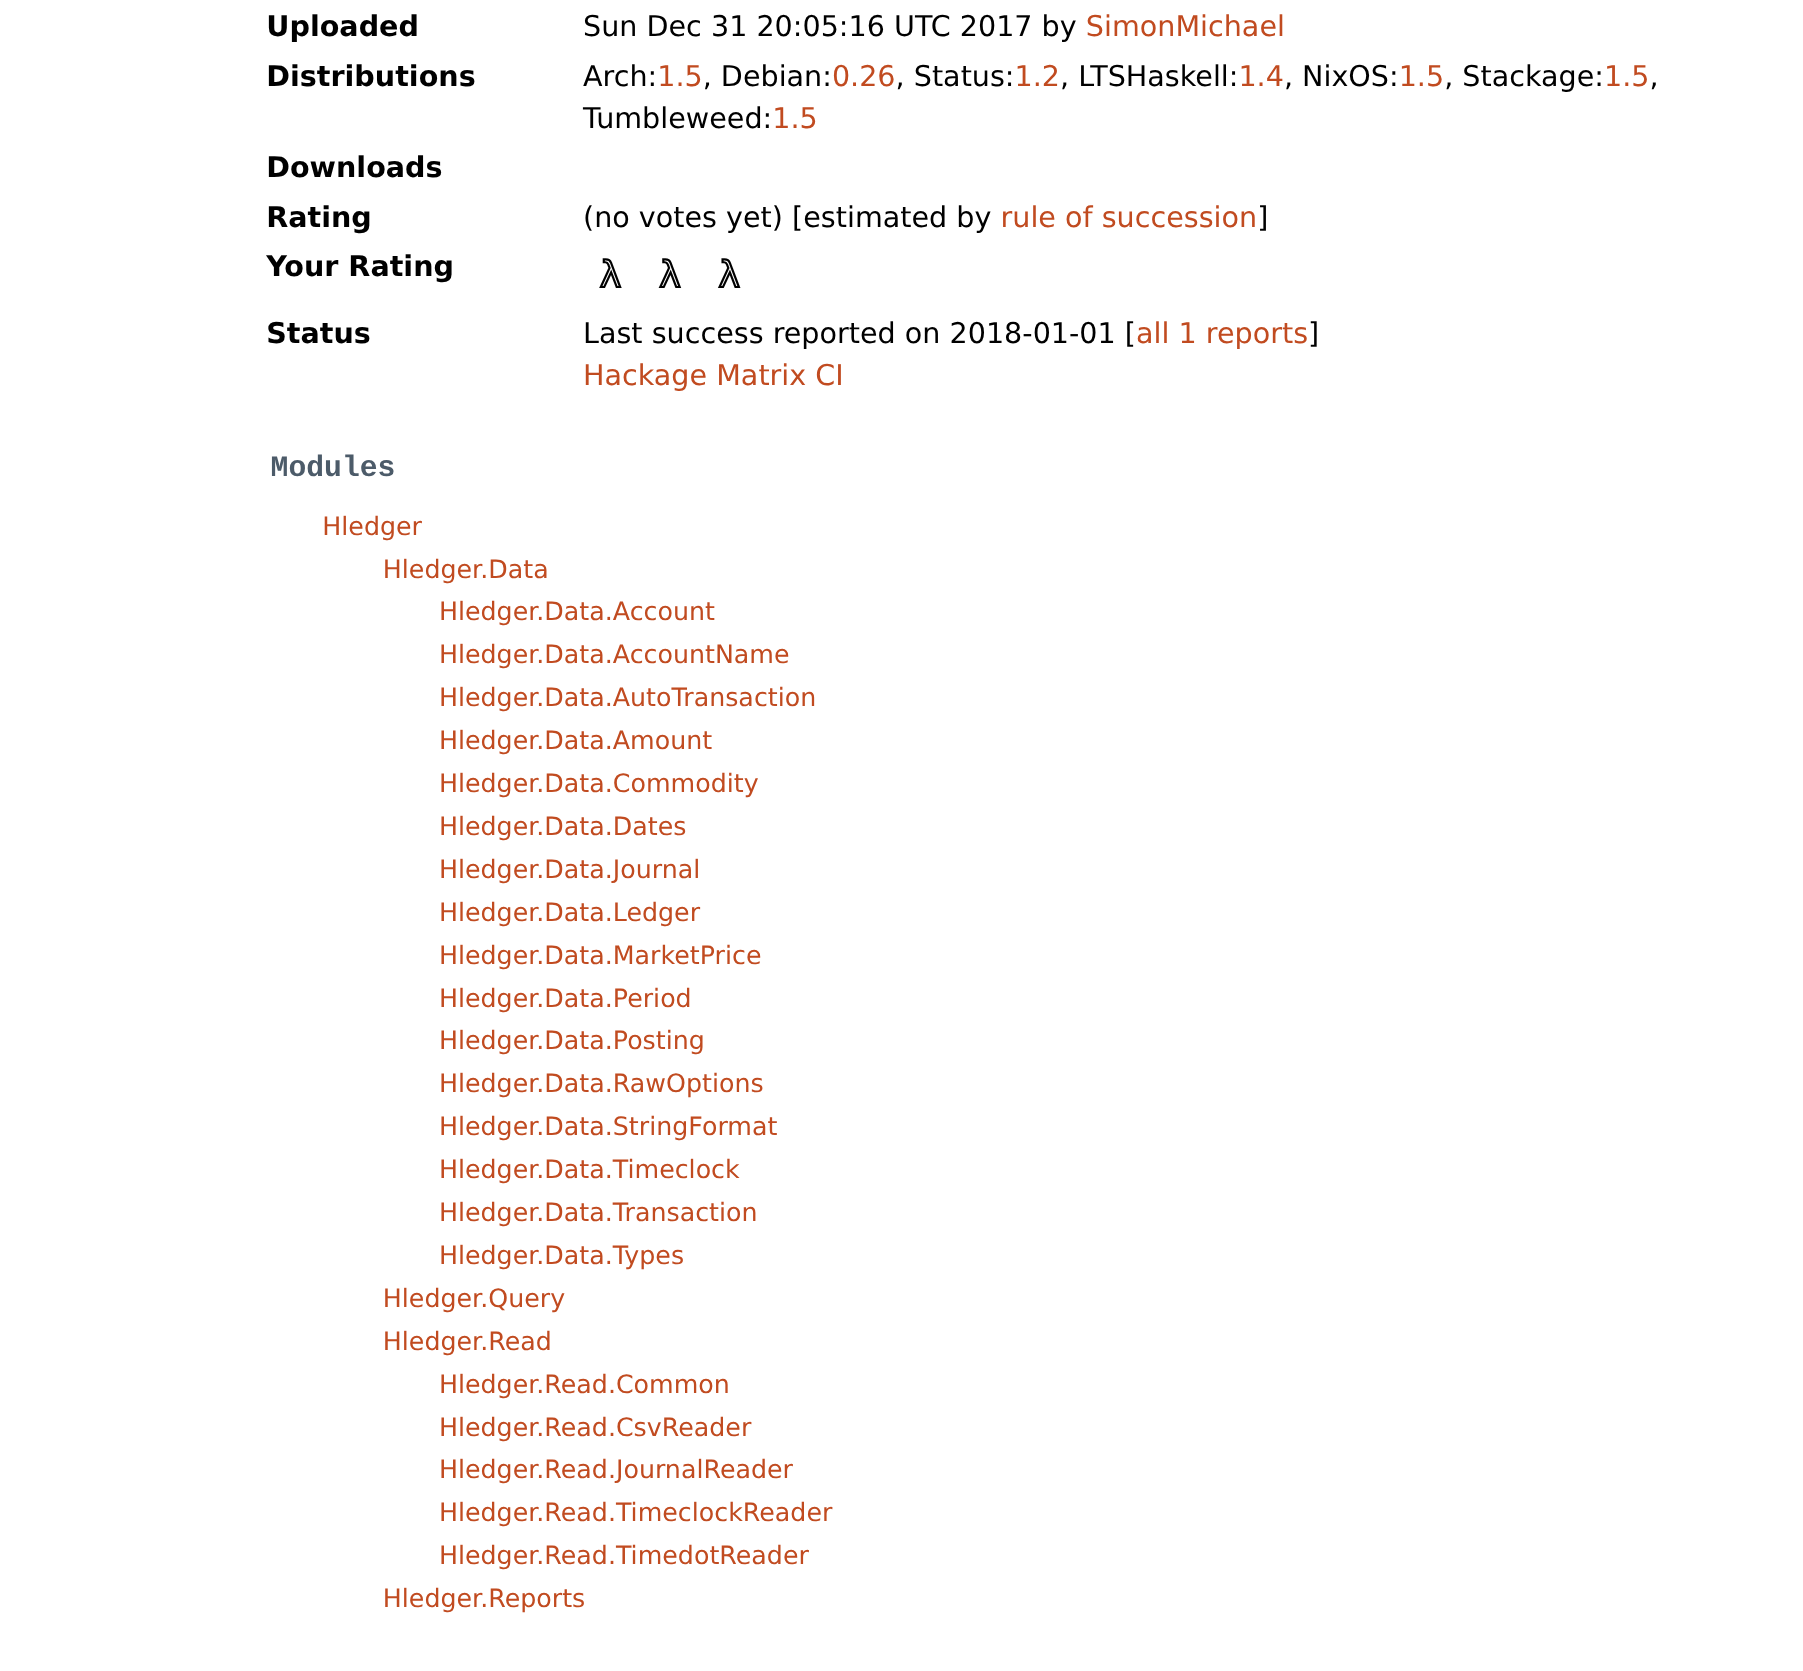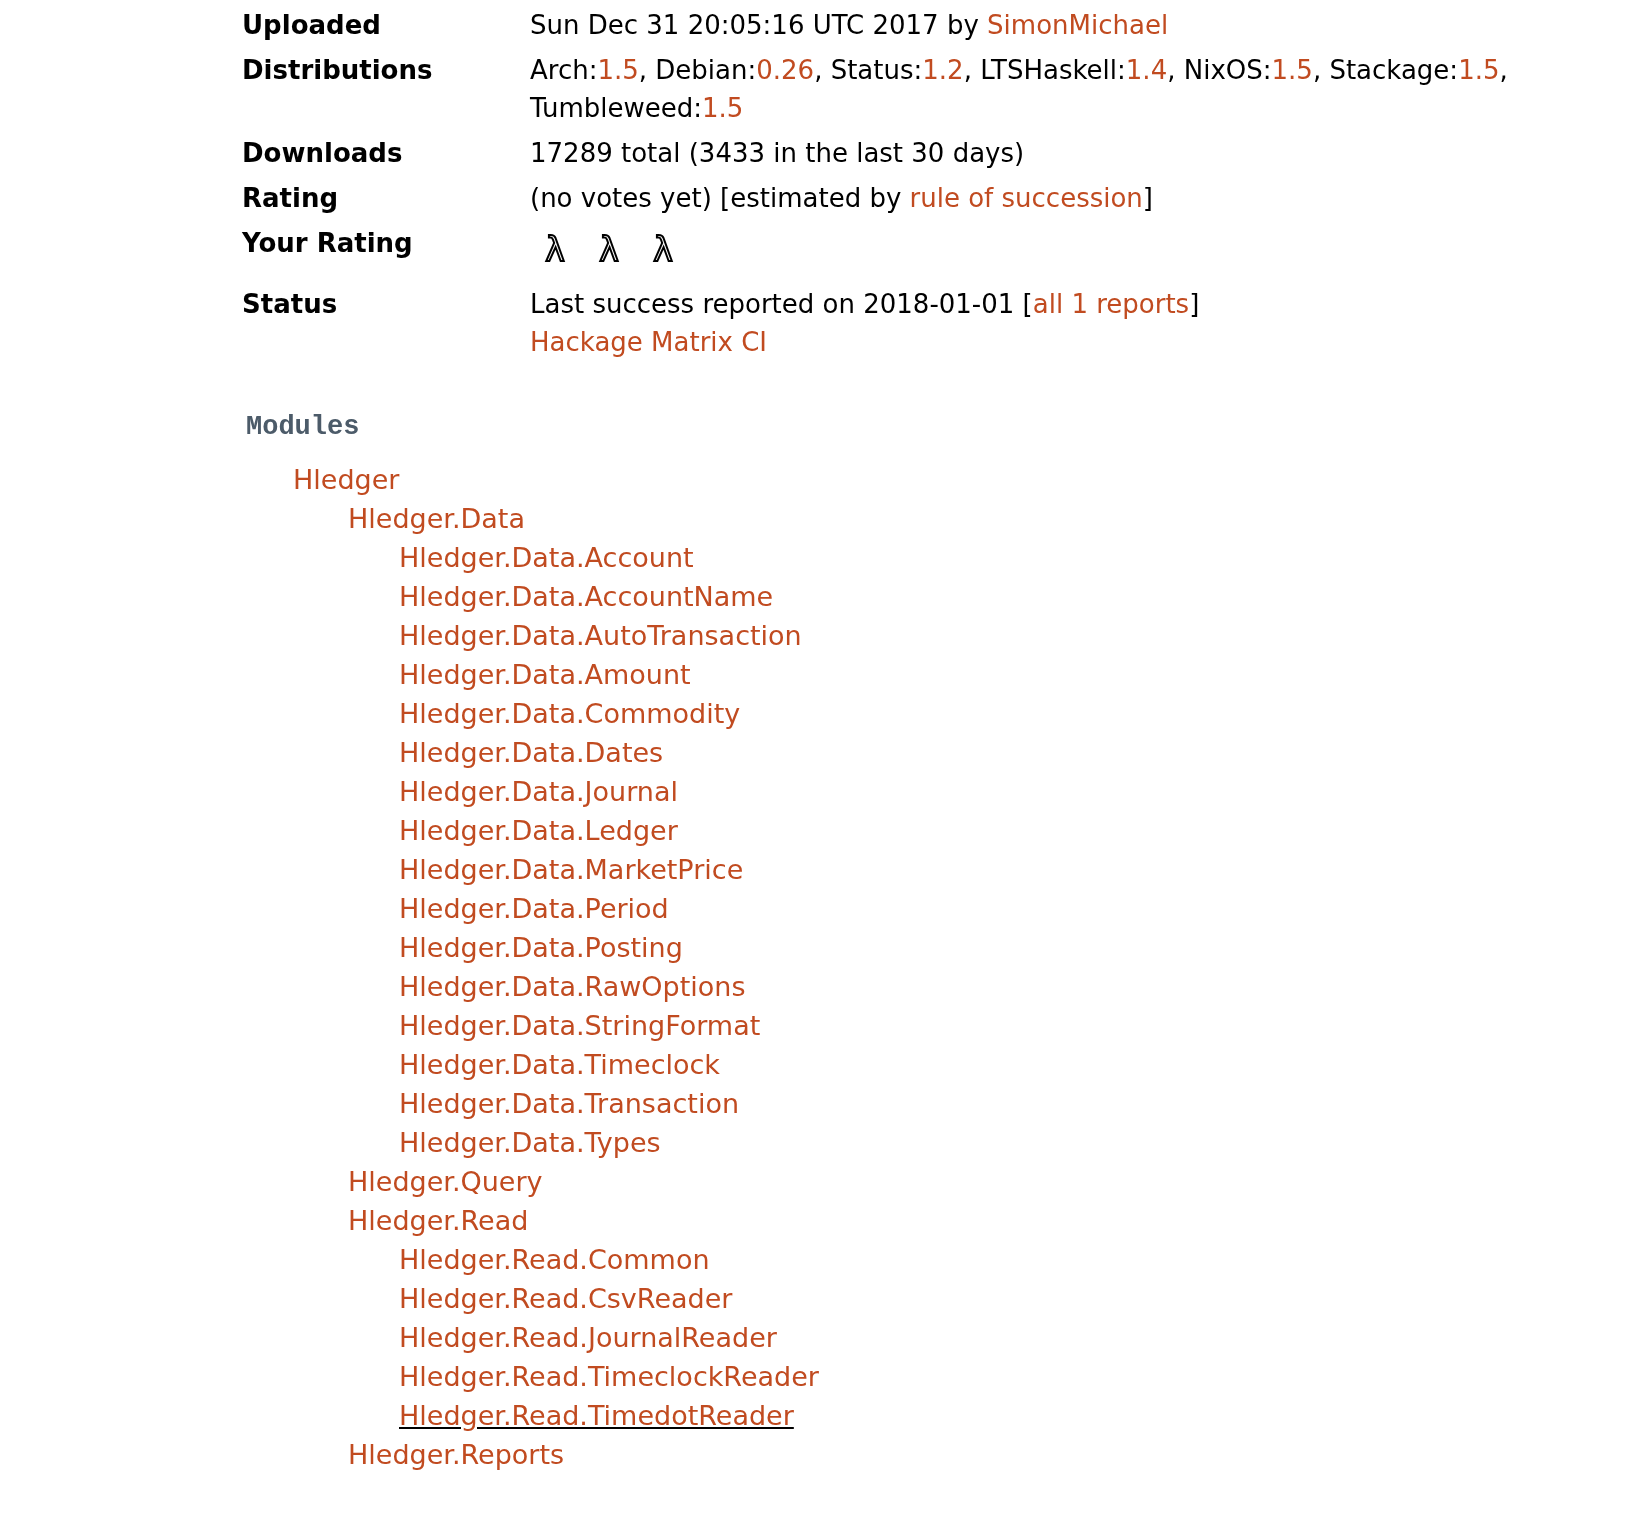--- a/index.html
+++ b/index.html
@@ -56,21 +56,21 @@
     margin: 46px 0 13px 4px;
     font-size: 27px;
     line-height: 40px;
     font-weight: bold;
     color: var(--heading-color);
     font-family: Liberation Mono, monospace;
   }
   .module-list { }
   .module-item {
     line-height: 39px;
-    font-size: 27px;
+    font-size: 23px;
     white-space: nowrap;
   }
 </style>
 </head>
 <body>
 
 <div class="content">
   <div class="props">
       <div class="prop-row">
         <div class="prop-label">Uploaded</div>
@@ -80,23 +80,20 @@
       </div>
       <div class="prop-row">
         <div class="prop-label">Distributions</div>
         <div class="prop-value">
           <div class="value-line"><span>Arch:</span><span class="link">1.5</span><span>, Debian:</span><span class="link">0.26</span><span>, Status:</span><span class="link">1.2</span><span>, LTSHaskell:</span><span class="link">1.4</span><span>, NixOS:</span><span class="link">1.5</span><span>, Stackage:</span><span class="link">1.5</span><span>,</span></div>
           <div class="value-line"><span>Tumbleweed:</span><span class="link">1.5</span></div>
         </div>
       </div>
       <div class="prop-row">
         <div class="prop-label">Downloads</div>
-        <div class="prop-value">
-          <div class="value-line"><span>17289 total (3433 in the last 30 days)</span></div>
-        </div>
       </div>
       <div class="prop-row">
         <div class="prop-label">Rating</div>
         <div class="prop-value">
           <div class="value-line"><span>(no votes yet) [estimated by </span><span class="link">rule of succession</span><span>]</span></div>
         </div>
       </div>
       <div class="prop-row rating-row">
         <div class="prop-label">Your Rating</div>
         <div class="prop-value">
@@ -140,16 +137,16 @@
       <div class="module-item" style="padding-left: 157px;"><span class="link">Hledger.Data.StringFormat</span></div>
       <div class="module-item" style="padding-left: 157px;"><span class="link">Hledger.Data.Timeclock</span></div>
       <div class="module-item" style="padding-left: 157px;"><span class="link">Hledger.Data.Transaction</span></div>
       <div class="module-item" style="padding-left: 157px;"><span class="link">Hledger.Data.Types</span></div>
       <div class="module-item" style="padding-left: 106px;"><span class="link">Hledger.Query</span></div>
       <div class="module-item" style="padding-left: 106px;"><span class="link">Hledger.Read</span></div>
       <div class="module-item" style="padding-left: 157px;"><span class="link">Hledger.Read.Common</span></div>
       <div class="module-item" style="padding-left: 157px;"><span class="link">Hledger.Read.CsvReader</span></div>
       <div class="module-item" style="padding-left: 157px;"><span class="link">Hledger.Read.JournalReader</span></div>
       <div class="module-item" style="padding-left: 157px;"><span class="link">Hledger.Read.TimeclockReader</span></div>
-      <div class="module-item" style="padding-left: 157px; text-decoration: underline;"><span class="link">Hledger.Read.TimedotReader</span></div>
+      <div class="module-item" style="padding-left: 157px;"><span class="link">Hledger.Read.TimedotReader</span></div>
       <div class="module-item" style="padding-left: 106px;"><span class="link">Hledger.Reports</span></div>
     </div>
 </div>
 
 </body></html>

